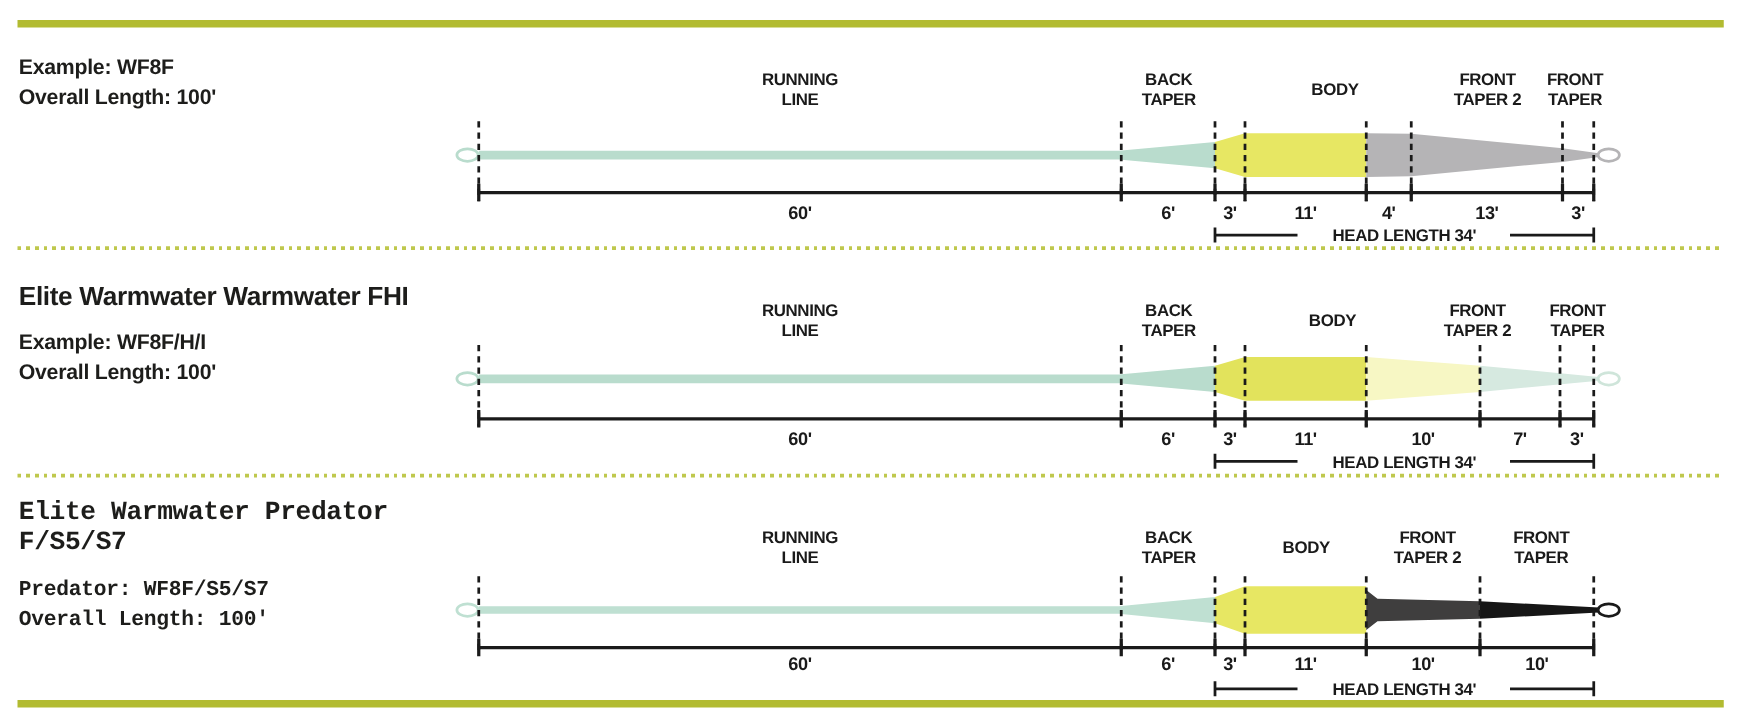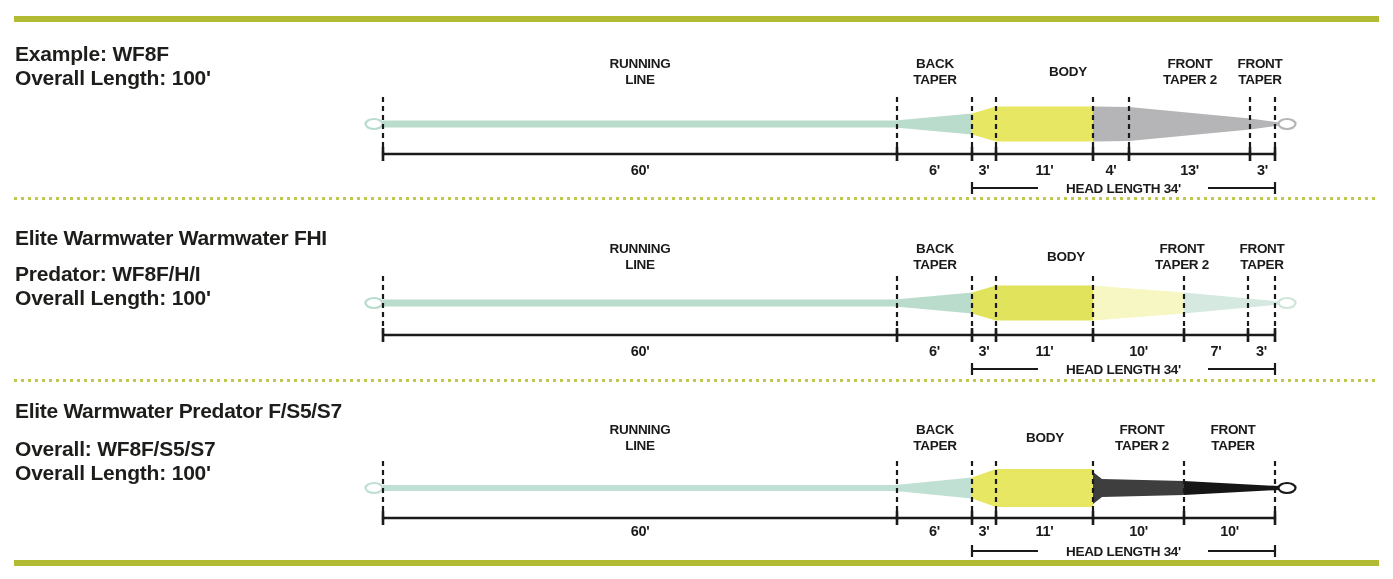--- a/index.html
+++ b/index.html
@@ -9,26 +9,26 @@
   .bar.top{top:16px;}
   .bar.bottom{top:560px;}
   .divider{position:absolute;left:14px;width:1365px;height:3px;}
   .row{position:absolute;left:0;width:1393px;}
   .row-0{top:0;height:197px;}
   .row-1{top:198px;height:179px;}
   .row-2{top:381px;height:198px;}
   .info{position:absolute;left:15px;width:355px;color:#1d1d1b;}
   .row-0 .info{top:42px;}
   .row-1 .info{top:28px;}
-  .row-2 .info{top:18px;}
+  .row-2 .info{top:18px;font-family:Liberation Mono, monospace;}
   .info h2{margin:0;font-size:21px;line-height:24px;letter-spacing:-0.3px;font-weight:700;}
   .row-0 .info h2{margin-bottom:13px;}
   .row-1 .info h2{margin-bottom:12px;}
   .row-2 .info h2{margin-bottom:14px;}
-  .info p{margin:0;font-size:21px;line-height:24px;font-weight:700;letter-spacing:-0.2px;}
+  .info p{margin:0;font-size:17px;line-height:24px;font-weight:700;letter-spacing:-0.2px;}
   .diagram{position:absolute;left:0;top:12px;}
   .diagram svg{display:block;}
 </style>
 </head>
 <body>
 
 <div class="page">
   <div class="bar top" style="background: rgb(178, 187, 49);"></div>
 
   <section class="row row-0">
@@ -83,21 +83,21 @@
           <text x="1123.5" y="181" text-anchor="middle" font-family="&quot;Liberation Sans&quot;, sans-serif" font-weight="700" font-size="13.5" fill="#1a1a1a" letter-spacing="-0.3">HEAD LENGTH 34'</text>
         </svg>
       </div>
   </section>
 
   <div class="divider" style="top: 197px; background: repeating-linear-gradient(to right, rgb(191, 200, 77) 0px, rgb(191, 200, 77) 3px, transparent 3px, transparent 7px); height: 3px;"></div>
 
   <section class="row row-1">
     <div class="info">
       <h2>Elite Warmwater Warmwater FHI</h2>
-      <p>Predator: WF8F/H/I</p>
+      <p>Example: WF8F/H/I</p>
       <p>Overall Length: 100'</p>
     </div>
     <div class="diagram">
         <svg width="1393" height="179" viewBox="0 0 1393 179">
           <polygon points="383,89.5 895,89.5 972,82.5 972,103.5 895,96.5 383,96.5" fill="#b9dccd"></polygon>
           <polygon points="972,82.5 996,75.5 1093,75.5 1093,110.5 996,110.5 972,103.5" fill="#e2e35c"></polygon>
           <polygon points="1093,75.5 1184,82.5 1184,103.5 1093,110.5" fill="#f7f7c4"></polygon>
           <polygon points="1184,82.5 1279,91.5 1279,94.5 1184,103.5" fill="#d6e9e0"></polygon>
           <ellipse cx="374" cy="93" rx="8.5" ry="5" fill="#ffffff" stroke="#b9dccd" stroke-width="2.2"></ellipse>
           <ellipse cx="1287" cy="93" rx="8.5" ry="5" fill="#ffffff" stroke="#cfe5da" stroke-width="2.2"></ellipse>
@@ -141,21 +141,21 @@
           <text x="1123.5" y="164" text-anchor="middle" font-family="&quot;Liberation Sans&quot;, sans-serif" font-weight="700" font-size="13.5" fill="#1a1a1a" letter-spacing="-0.3">HEAD LENGTH 34'</text>
         </svg>
       </div>
   </section>
 
   <div class="divider divider-2" style="top: 379px; background: repeating-linear-gradient(to right, rgb(191, 200, 77) 0px, rgb(191, 200, 77) 3px, transparent 3px, transparent 7px); height: 3px;"></div>
 
   <section class="row row-2">
     <div class="info">
       <h2>Elite Warmwater Predator F/S5/S7</h2>
-      <p>Overall: WF8F/S5/S7</p>
+      <p>Predator: WF8F/S5/S7</p>
       <p>Overall Length: 100'</p>
     </div>
     <div class="diagram">
         <svg width="1393" height="198" viewBox="0 0 1393 198">
           <polygon points="383,92 895,92 972,84.5 972,105.5 895,98 383,98" fill="#bfe0d2"></polygon>
           <polygon points="972,84.5 996,76 1093,76 1093,114 996,114 972,105.5" fill="#e7e763"></polygon>
           <polygon points="1093,79 1102,86 1184,88 1184,102 1102,104 1093,111" fill="#3f3e3e"></polygon>
           <polygon points="1184,88 1279,93 1279,97 1184,102" fill="#161616"></polygon>
           <ellipse cx="374" cy="95" rx="8.5" ry="5" fill="#ffffff" stroke="#bfe0d2" stroke-width="2.2"></ellipse>
           <ellipse cx="1287" cy="95" rx="8.5" ry="5" fill="#ffffff" stroke="#1a1a1a" stroke-width="2.2"></ellipse>

